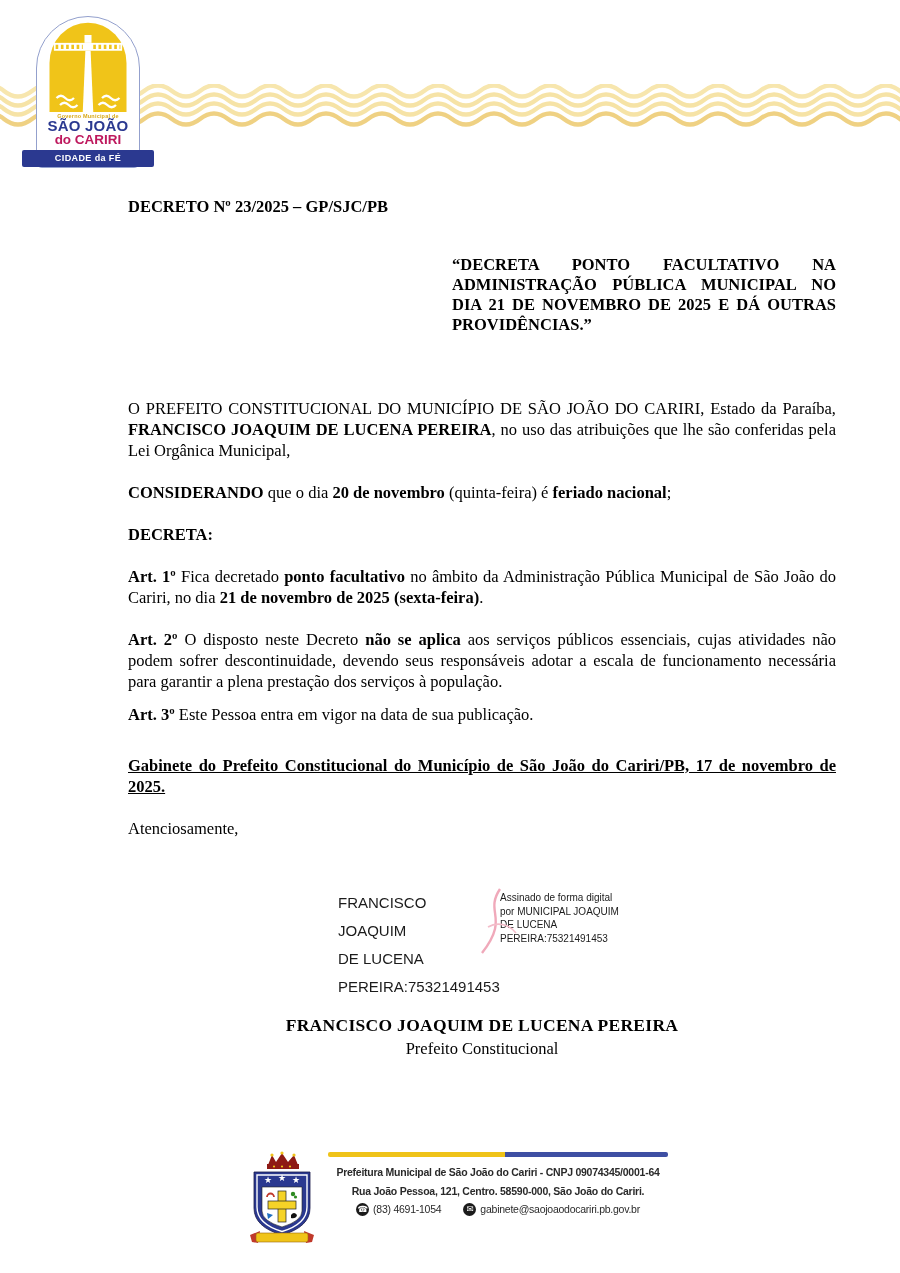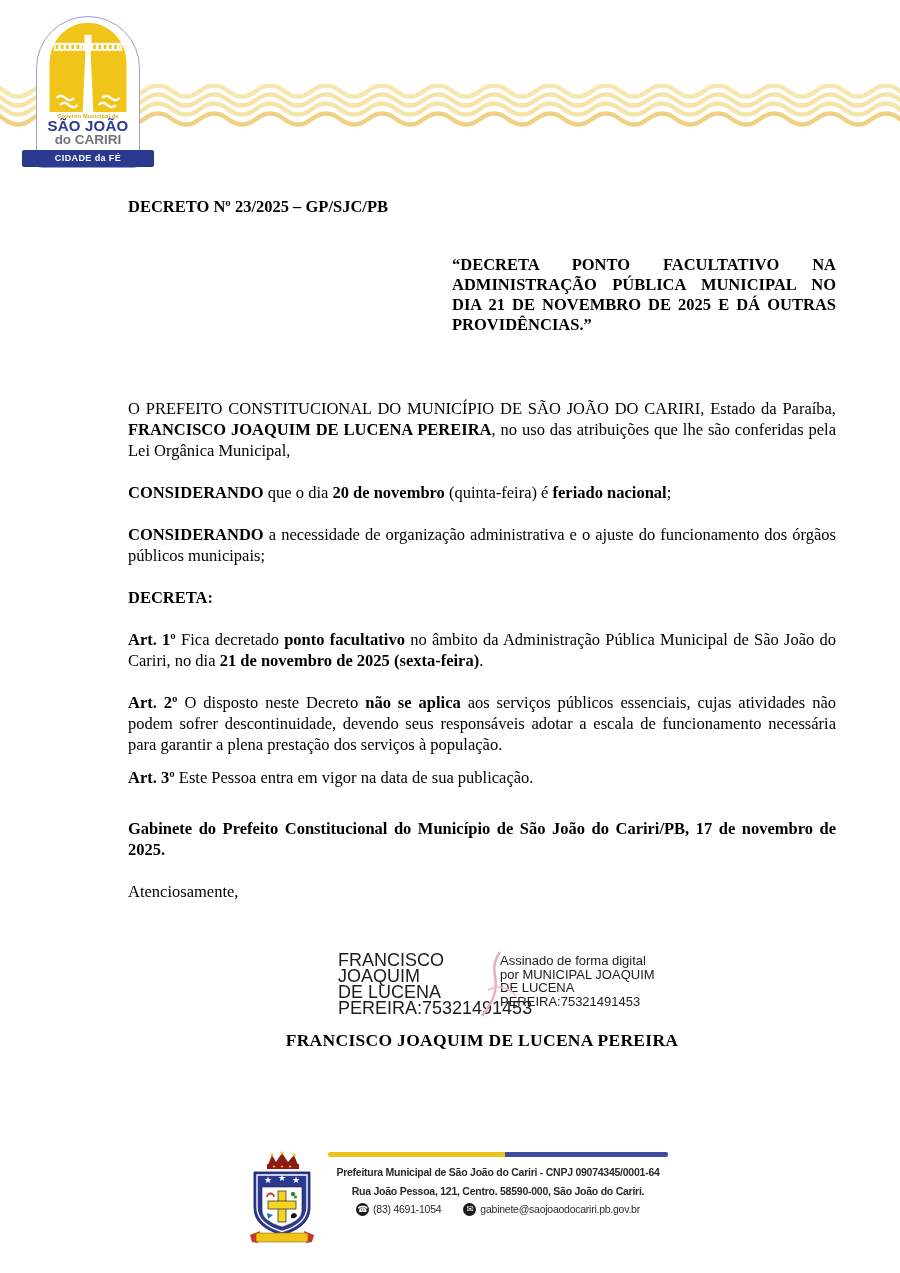--- a/index.html
+++ b/index.html
@@ -9,39 +9,39 @@
   
   .waves{position:absolute;left:0;top:84px;width:900px;height:50px;}
   .badge{position:absolute;left:36px;top:16px;width:104px;height:152px;background:#fff;
          border:1.5px solid #93a0cd;border-radius:52px 52px 6px 6px;box-sizing:border-box;
          display:flex;flex-direction:column;align-items:center;z-index:5;}
   .badge-art{margin-top:4px;}
   .badge-small{font-family:"Liberation Sans",sans-serif;font-size:5.5px;font-weight:bold;
                color:#d9a918;margin-top:1px;letter-spacing:.2px;}
   .badge-title{font-family:"Liberation Sans",sans-serif;font-weight:bold;color:#2b3990;
                font-size:15px;line-height:14px;letter-spacing:.2px;}
-  .badge-title2{font-family:"Liberation Sans",sans-serif;font-weight:bold;color:#737373;
+  .badge-title2{font-family:"Liberation Sans",sans-serif;font-weight:bold;color:#be185d;
                 font-size:13.5px;line-height:14px;}
   .badge-ribbon{margin-top:3px;background:#2b3990;color:#fff;font-family:"Liberation Sans",sans-serif;
                 font-weight:bold;font-size:9px;letter-spacing:.4px;padding:3px 12px 4px;
                 width:108px;text-align:center;border-radius:2px;}
 
   
   .doc{position:absolute;left:128px;top:196px;width:708px;font-size:16.5px;line-height:21px;}
   .doc p{margin:0;text-align:justify;}
   .title{font-weight:bold;font-size:16.5px;margin:0;}
   .epigraph{font-weight:bold;width:384px;margin:38px 0 0 324px !important;line-height:20px;}
   .mt63{margin-top:63px !important;} .mt21{margin-top:21px !important;}
-  .mt12{margin-top:12px !important;} .mt30{margin-top:30px !important;}
+  .mt12{margin-top:12px !important;} .mt30{margin-top:30px !important;text-decoration:underline;}
 
   
   .sig-row{position:relative;display:flex;margin:50px 0 0 210px;width:420px;
            font-family:"Liberation Sans",sans-serif;color:#1b1b1b;}
-  .sig-left{font-size:18px;line-height:16px;width:152px;}
-  .sig-right{font-size:13px;line-height:13.5px;margin-left:10px;padding-top:2px;}
+  .sig-left{font-size:15px;line-height:28px;width:152px;}
+  .sig-right{font-size:10px;line-height:13.5px;margin-left:10px;padding-top:2px;}
   .sig-flourish{position:absolute;left:128px;top:-6px;pointer-events:none;}
   .sig-name{font-weight:bold;font-size:17.5px;letter-spacing:.3px;text-align:center;margin-top:14px;}
   .sig-role{font-size:16.5px;text-align:center;margin-top:2px;}
 
   
   .footer{position:absolute;left:248px;top:1150px;display:flex;gap:12px;align-items:flex-start;}
   .finfo{width:340px;font-family:"Liberation Sans",sans-serif;color:#2a2a2a;margin-top:2px;}
   .fbar{height:5px;border-radius:2px;margin-bottom:8px;
         background:linear-gradient(to right,#efc319 0 52%,#3e4fa3 52% 100%);}
   .fline{font-size:10.5px;letter-spacing:-.25px;line-height:14px;margin-bottom:4.5px;
@@ -81,21 +81,20 @@
     <div class="badge-title">SÃO JOÃO</div>
     <div class="badge-title2">do CARIRI</div>
     <div class="badge-ribbon">CIDADE da FÉ</div>
   </div>
 
   <div class="doc">
     <p class="title">DECRETO Nº 23/2025 – GP/SJC/PB</p>
     <p class="epigraph"><span style="font-weight: bold;">“DECRETA PONTO FACULTATIVO NA ADMINISTRAÇÃO PÚBLICA MUNICIPAL NO DIA 21 DE NOVEMBRO DE 2025 E DÁ OUTRAS PROVIDÊNCIAS.”</span></p>
     <p class="mt63"><span>O PREFEITO CONSTITUCIONAL DO MUNICÍPIO DE SÃO JOÃO DO CARIRI, Estado da Paraíba, </span><span style="font-weight: bold;">FRANCISCO JOAQUIM DE LUCENA PEREIRA</span><span>, no uso das atribuições que lhe são conferidas pela Lei Orgânica Municipal,</span></p>
     <p class="mt21"><span style="font-weight: bold;">CONSIDERANDO</span><span> que o dia </span><span style="font-weight: bold;">20 de novembro</span><span> (quinta-feira) é </span><span style="font-weight: bold;">feriado nacional</span><span>;</span></p>
-    <p class="mt21"><span style="font-weight: bold;">CONSIDERANDO</span><span> a necessidade de organização administrativa e o ajuste do funcionamento dos órgãos públicos municipais;</span></p>
     <p class="mt21"><span style="font-weight: bold;">DECRETA:</span></p>
     <p class="mt21"><span style="font-weight: bold;">Art. 1º</span><span> Fica decretado </span><span style="font-weight: bold;">ponto facultativo</span><span> no âmbito da Administração Pública Municipal de São João do Cariri, no dia </span><span style="font-weight: bold;">21 de novembro de 2025 (sexta-feira)</span><span>.</span></p>
     <p class="mt21"><span style="font-weight: bold;">Art. 2º</span><span> O disposto neste Decreto </span><span style="font-weight: bold;">não se aplica</span><span> aos serviços públicos essenciais, cujas atividades não podem sofrer descontinuidade, devendo seus responsáveis adotar a escala de funcionamento necessária para garantir a plena prestação dos serviços à população.</span></p>
     <p class="mt12"><span style="font-weight: bold;">Art. 3º</span><span> Este Pessoa entra em vigor na data de sua publicação.</span></p>
     <p class="mt30"><span style="font-weight: bold;">Gabinete do Prefeito Constitucional do Município de São João do Cariri/PB, 17 de novembro de 2025.</span></p>
     <p class="mt21"><span>Atenciosamente,</span></p>
 
     <div class="sig-row">
       <div class="sig-left">
           <div>FRANCISCO JOAQUIM</div>
@@ -108,20 +107,21 @@
       </svg>
       <div class="sig-right">
           <div>Assinado de forma digital</div>
           <div>por MUNICIPAL JOAQUIM</div>
           <div>DE LUCENA</div>
           <div>PEREIRA:75321491453</div>
         </div>
     </div>
 
     <div class="sig-name">FRANCISCO JOAQUIM DE LUCENA PEREIRA</div>
+    <div class="sig-role">Prefeito Constitucional</div>
   </div>
 
   <div class="footer">
     <svg width="68" height="98" viewBox="0 0 68 98">
       <path d="M20 15 L24 5 L28 12 L34 3 L40 12 L46 5 L50 15 Z" fill="#8E1A15"></path>
       <circle cx="24" cy="5" r="1.6" fill="#F0C419"></circle>
       <circle cx="34" cy="3" r="1.6" fill="#F0C419"></circle>
       <circle cx="46" cy="5" r="1.6" fill="#F0C419"></circle>
       <rect x="19" y="14" width="32" height="5" fill="#8E1A15"></rect>
       <circle cx="26" cy="16.5" r="1.1" fill="#F0C419"></circle>

